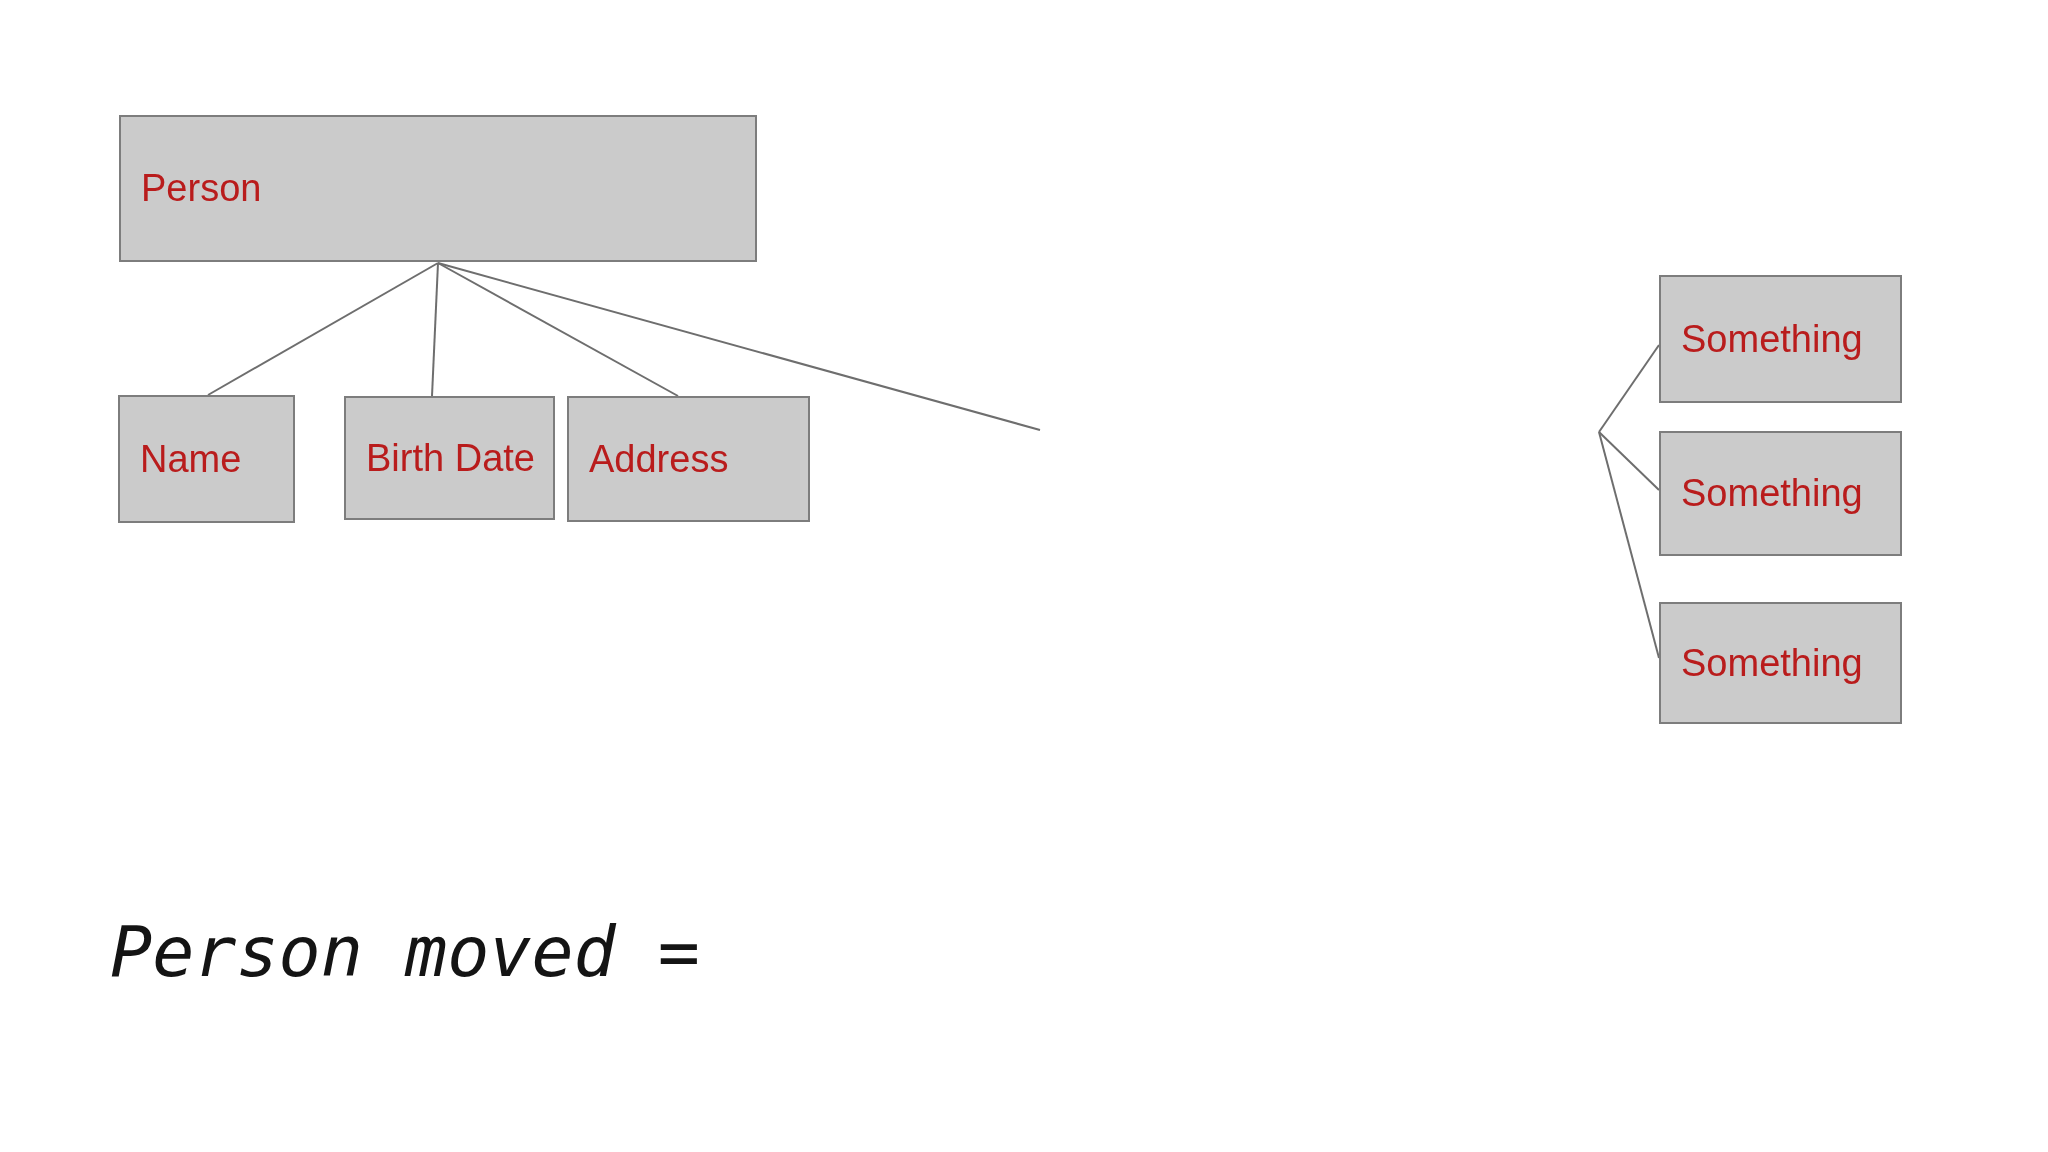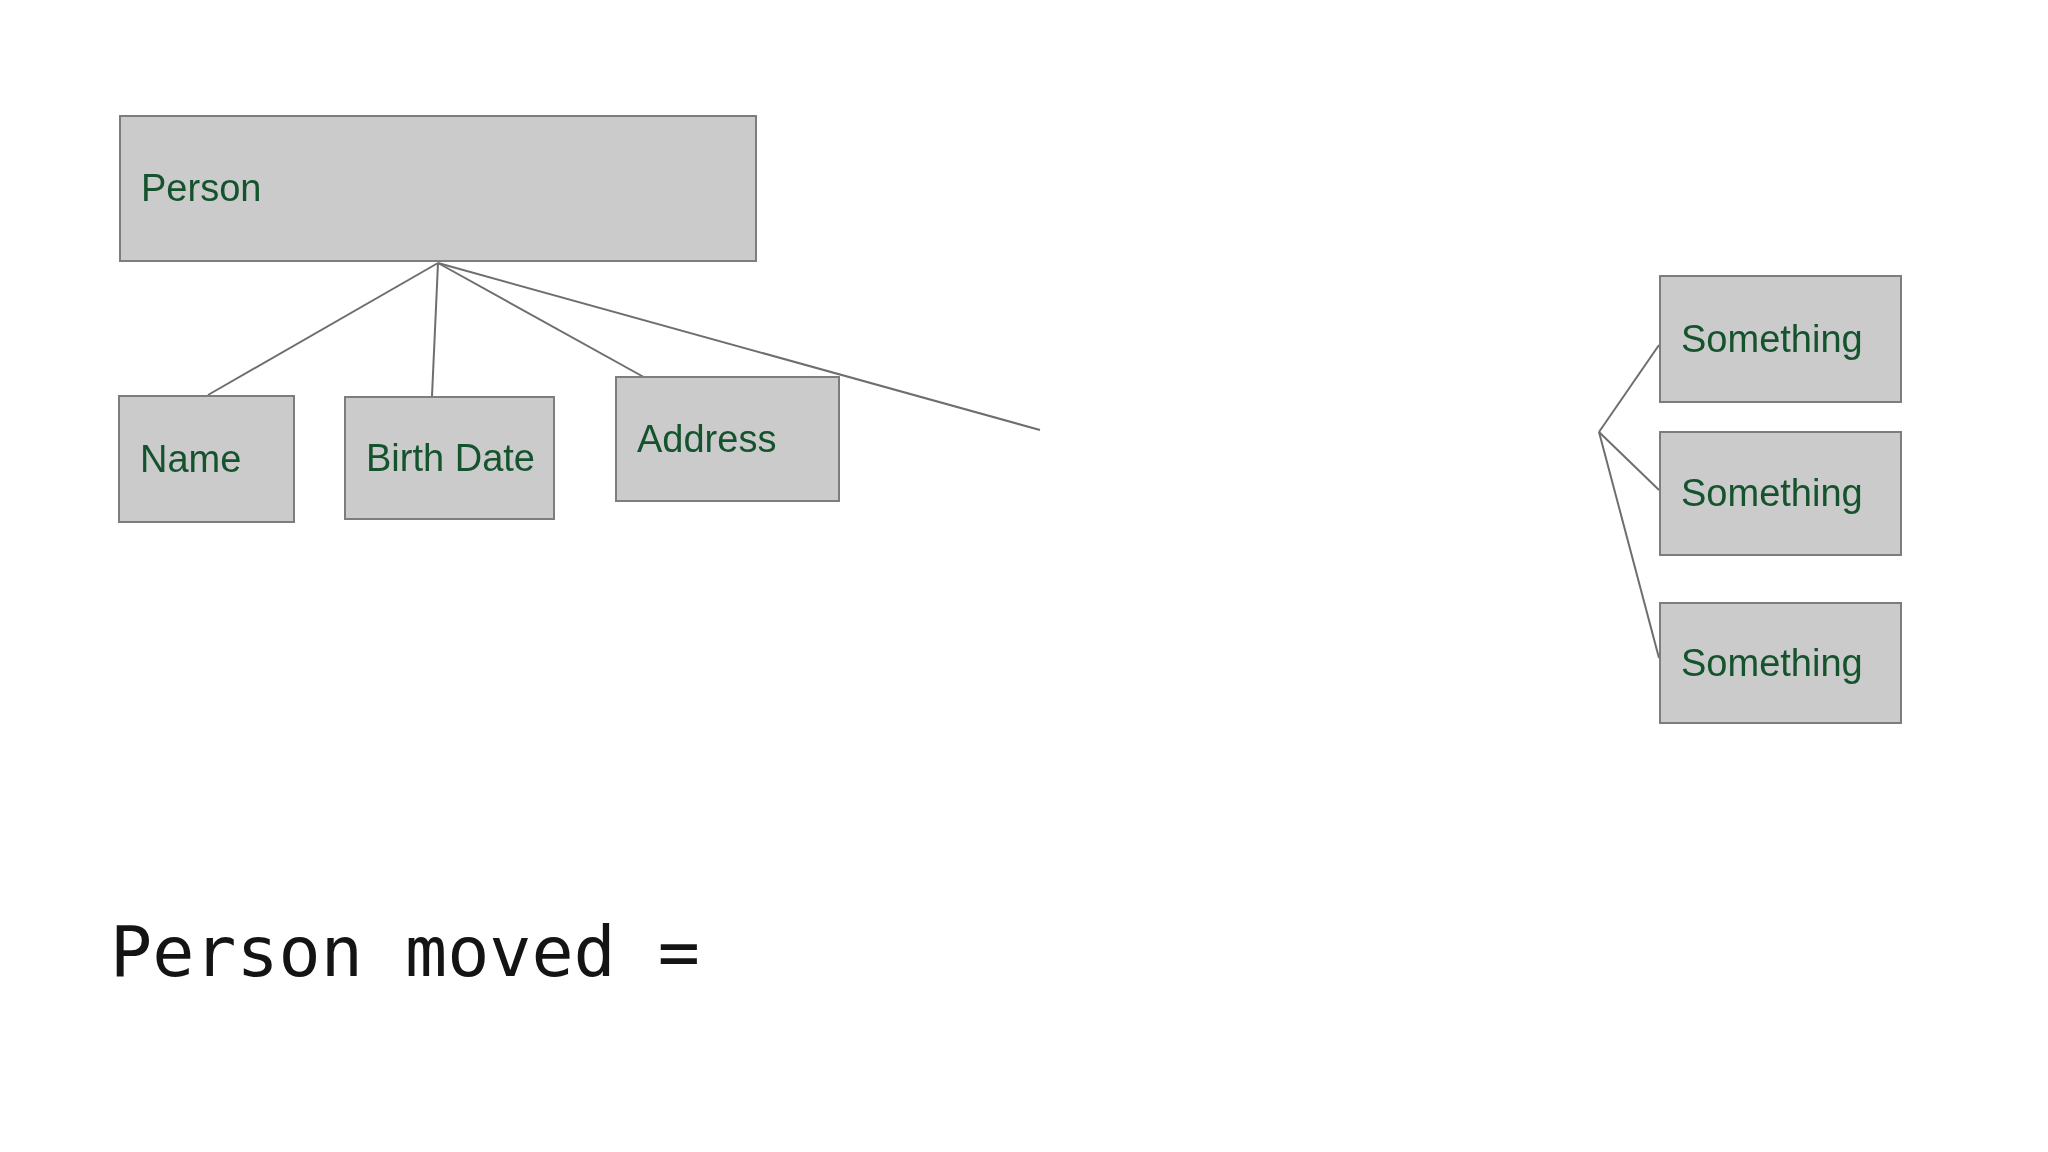--- a/index.html
+++ b/index.html
@@ -22,40 +22,41 @@
     width: 2048px;
     height: 1152px;
   }
   .node {
     position: absolute;
     background: #cbcbcb;
     border: 2px solid #7d7d7d;
     box-sizing: border-box;
     display: flex;
     align-items: center;
-    color: #14532d;
+    color: #b91c1c;
     font-size: 38px;
     line-height: 1.22;
   }
   .node .label {
     padding-left: 20px;
     padding-right: 8px;
   }
   #code-block {
     position: absolute;
     left: 110px;
     top: 722px;
     font-family: "DejaVu Sans Mono", monospace;
     font-size: 70px;
     line-height: 92px;
     color: #141414;
     white-space: pre;
   }
   #code-line-1 {
     display: block;
+    font-style: italic;
   }
 </style>
 </head>
 <body>
 
 <div id="canvas">
 
   <svg id="connector-layer" viewBox="0 0 2048 1152" xmlns="http://www.w3.org/2000/svg">
     <g stroke="#6e6e6e" stroke-width="2" fill="none">
       <line x1="438" y1="263" x2="208" y2="395"></line>
@@ -73,21 +74,21 @@
   </div>
 
   <div class="node" style="left:118px; top:395px; width:177px; height:128px;text-align:center;">
     <span class="label">Name</span>
   </div>
 
   <div class="node" style="left:344px; top:396px; width:211px; height:124px;">
     <span class="label">Birth Date</span>
   </div>
 
-  <div class="node" style="left:567px; top:376px; width:225px; height:126px;margin-left:48px;">
+  <div class="node" style="left:567px; top:396px; width:243px; height:126px;">
     <span class="label">Address</span>
   </div>
 
 
   <div class="node" style="left:1659px; top:275px; width:243px; height:128px;">
     <span class="label">Something</span>
   </div>
 
   <div class="node" style="left:1659px; top:431px; width:243px; height:125px;">
     <span class="label">Something</span>

